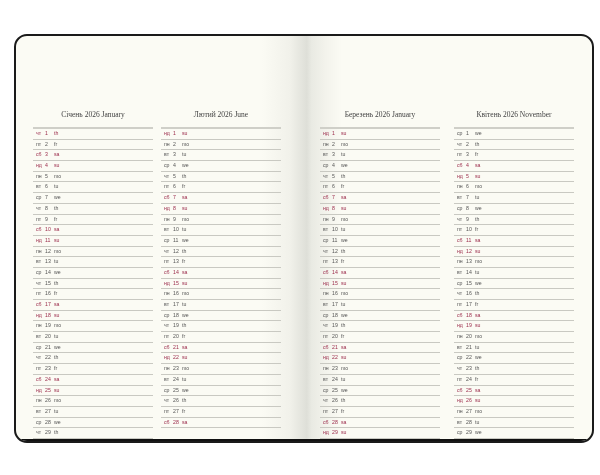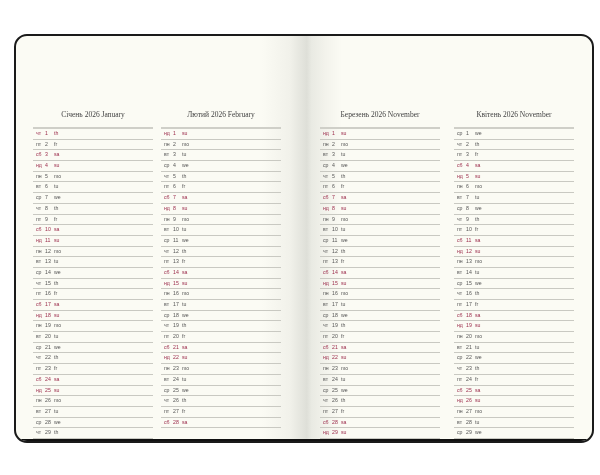--- a/index.html
+++ b/index.html
@@ -61,21 +61,21 @@
           <div class="row red"><span class="dw">нд</span><span class="dn">25</span><span class="de">su</span></div>
           <div class="row"><span class="dw">пн</span><span class="dn">26</span><span class="de">mo</span></div>
           <div class="row"><span class="dw">вт</span><span class="dn">27</span><span class="de">tu</span></div>
           <div class="row"><span class="dw">ср</span><span class="dn">28</span><span class="de">we</span></div>
           <div class="row"><span class="dw">чт</span><span class="dn">29</span><span class="de">th</span></div>
           <div class="row"><span class="dw">пт</span><span class="dn">30</span><span class="de">fr</span></div>
           <div class="row red"><span class="dw">сб</span><span class="dn">31</span><span class="de">sa</span></div>
         </div>
     </div>
     <div class="col" style="left:145px;">
-      <div class="col-title">Лютий 2026 February</div>
+      <div class="col-title">Лютий 2026 June</div>
       <div class="col-rule"></div>
       <div class="rows">
           <div class="row red"><span class="dw">нд</span><span class="dn">1</span><span class="de">su</span></div>
           <div class="row"><span class="dw">пн</span><span class="dn">2</span><span class="de">mo</span></div>
           <div class="row"><span class="dw">вт</span><span class="dn">3</span><span class="de">tu</span></div>
           <div class="row"><span class="dw">ср</span><span class="dn">4</span><span class="de">we</span></div>
           <div class="row"><span class="dw">чт</span><span class="dn">5</span><span class="de">th</span></div>
           <div class="row"><span class="dw">пт</span><span class="dn">6</span><span class="de">fr</span></div>
           <div class="row red"><span class="dw">сб</span><span class="dn">7</span><span class="de">sa</span></div>
           <div class="row red"><span class="dw">нд</span><span class="dn">8</span><span class="de">su</span></div>
@@ -99,21 +99,21 @@
           <div class="row"><span class="dw">чт</span><span class="dn">26</span><span class="de">th</span></div>
           <div class="row"><span class="dw">пт</span><span class="dn">27</span><span class="de">fr</span></div>
           <div class="row red"><span class="dw">сб</span><span class="dn">28</span><span class="de">sa</span></div>
         </div>
     </div>
     <div class="corner" style="left:-22px;bottom:-22px;"></div>
   </div>
 
   <div class="page right">
     <div class="col" style="left:12px;">
-      <div class="col-title">Березень 2026 November</div>
+      <div class="col-title">Березень 2026 January</div>
       <div class="col-rule"></div>
       <div class="rows">
           <div class="row red"><span class="dw">нд</span><span class="dn">1</span><span class="de">su</span></div>
           <div class="row"><span class="dw">пн</span><span class="dn">2</span><span class="de">mo</span></div>
           <div class="row"><span class="dw">вт</span><span class="dn">3</span><span class="de">tu</span></div>
           <div class="row"><span class="dw">ср</span><span class="dn">4</span><span class="de">we</span></div>
           <div class="row"><span class="dw">чт</span><span class="dn">5</span><span class="de">th</span></div>
           <div class="row"><span class="dw">пт</span><span class="dn">6</span><span class="de">fr</span></div>
           <div class="row red"><span class="dw">сб</span><span class="dn">7</span><span class="de">sa</span></div>
           <div class="row red"><span class="dw">нд</span><span class="dn">8</span><span class="de">su</span></div>

